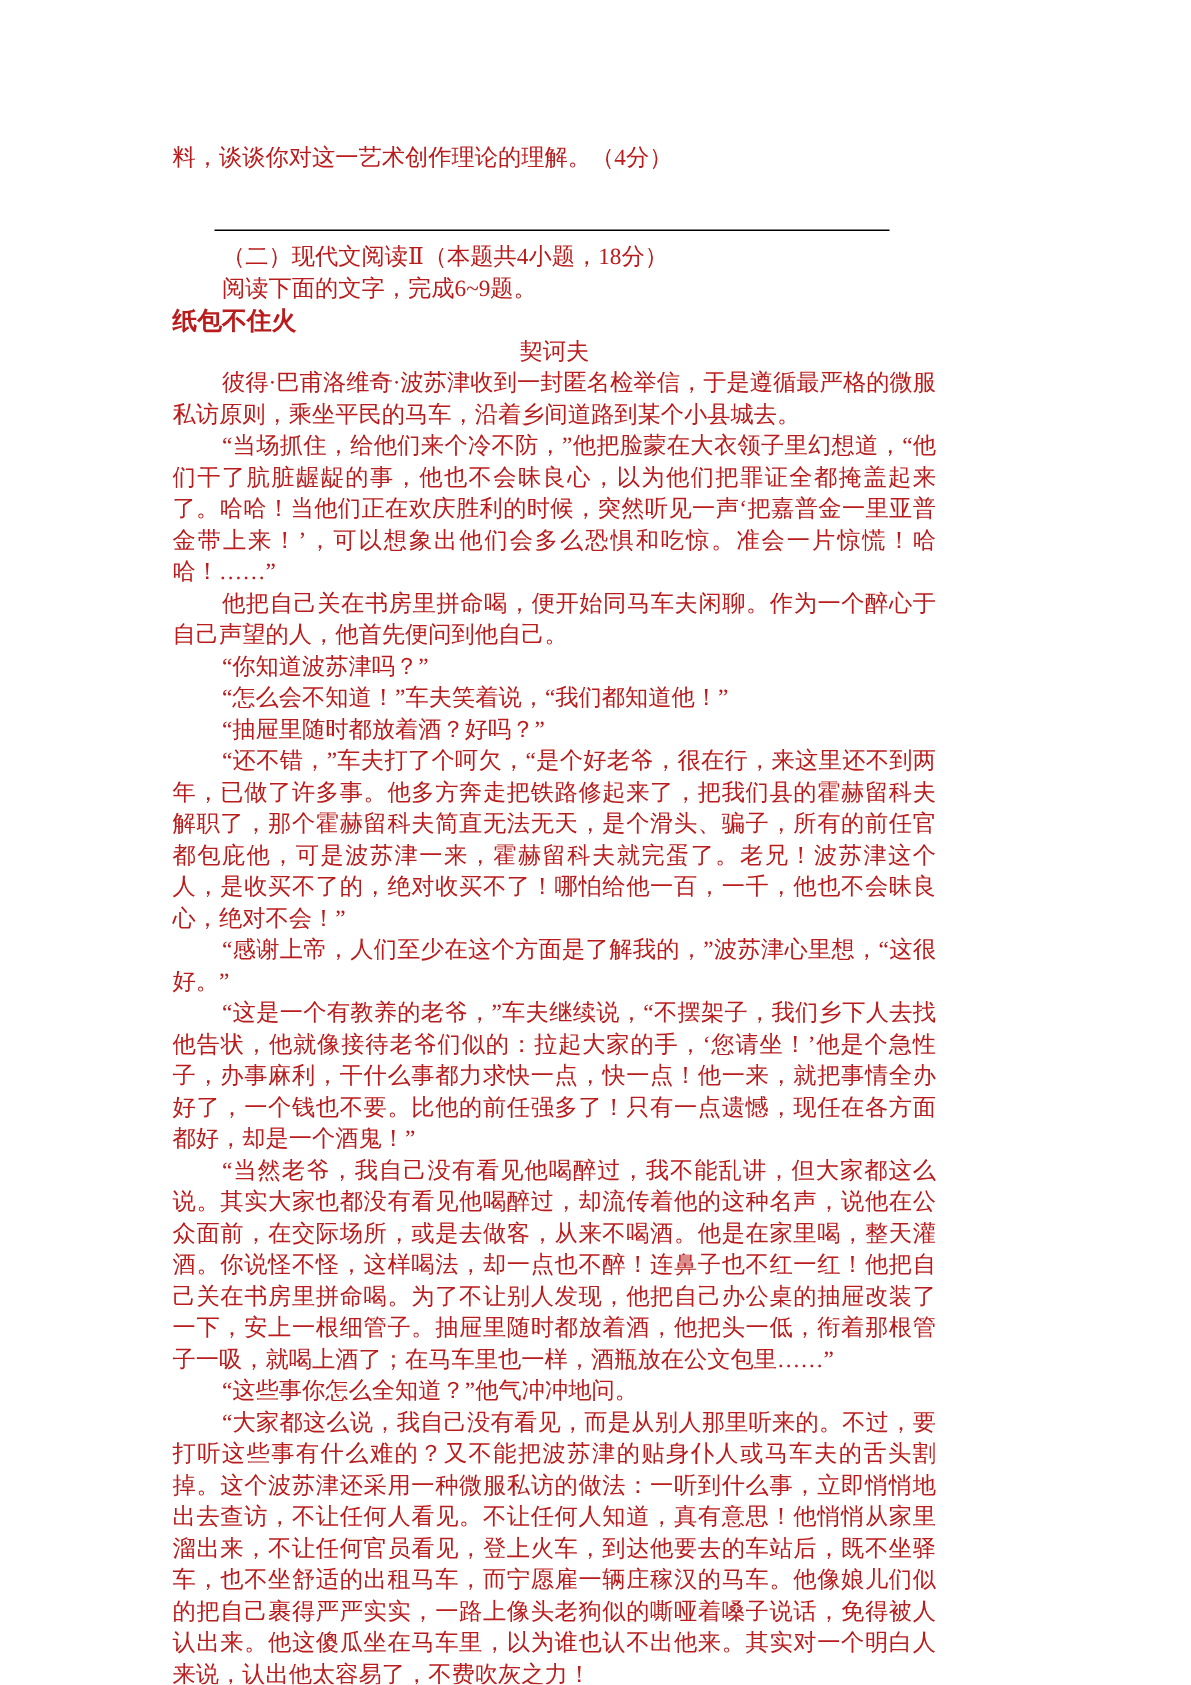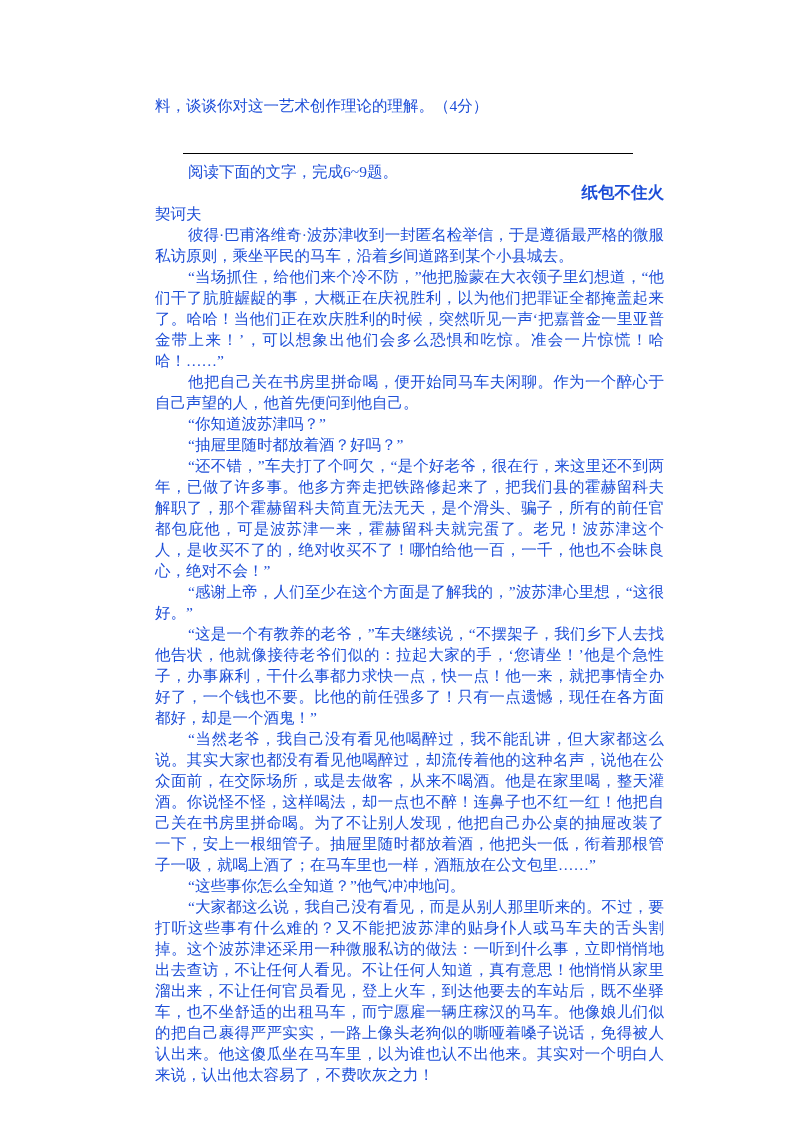--- a/index.html
+++ b/index.html
@@ -6,65 +6,67 @@
     margin: 0;
     padding: 0;
     background: #ffffff;
   }
   .page {
     position: relative;
     box-sizing: border-box;
     width: 712px;
     height: 1123px;
     background: #ffffff;
-    color: #1d4ed8;
+    color: #b91c1c;
     font-family: "Liberation Serif", "DejaVu Serif", serif;
     font-size: 15.5px;
     line-height: 21px;
     padding: 95px 88px 40px 115px;
     text-align: justify;
     overflow: hidden;
-    margin-left: 40px;
   }
   .page p { margin: 0; padding: 0; }
   .indent { text-indent: 33px; }
   .rule {
     height: 0;
     border-top: 1px solid #000000;
     width: 450px;
     margin: 37px 0 7px 28px;
   }
   .title {
-    text-align: right;
+    text-align: left;
     font-weight: bold;
     font-size: 16.5px;
     margin-top: 2px;
     text-indent: 0;
   }
   .author {
+    text-align: center;
     text-indent: 0;
   }
 </style>
 </head>
 <body>
 
 <div class="page">
   <p>料，谈谈你对这一艺术创作理论的理解。（4分）</p>
 
   <div class="rule"></div>
 
+  <p class="indent">（二）现代文阅读Ⅱ（本题共4小题，18分）</p>
   <p class="indent">阅读下面的文字，完成6~9题。</p>
 
   <p class="title">纸包不住火</p>
   <p class="author">契诃夫</p>
 
   <p class="indent">彼得·巴甫洛维奇·波苏津收到一封匿名检举信，于是遵循最严格的微服私访原则，乘坐平民的马车，沿着乡间道路到某个小县城去。</p>
-  <p class="indent">“当场抓住，给他们来个冷不防，”他把脸蒙在大衣领子里幻想道，“他们干了肮脏龌龊的事，大概正在庆祝胜利，以为他们把罪证全都掩盖起来了。哈哈！当他们正在欢庆胜利的时候，突然听见一声‘把嘉普金一里亚普金带上来！’，可以想象出他们会多么恐惧和吃惊。准会一片惊慌！哈哈！……”</p>
+  <p class="indent">“当场抓住，给他们来个冷不防，”他把脸蒙在大衣领子里幻想道，“他们干了肮脏龌龊的事，他也不会昧良心，以为他们把罪证全都掩盖起来了。哈哈！当他们正在欢庆胜利的时候，突然听见一声‘把嘉普金一里亚普金带上来！’，可以想象出他们会多么恐惧和吃惊。准会一片惊慌！哈哈！……”</p>
   <p class="indent">他把自己关在书房里拼命喝，便开始同马车夫闲聊。作为一个醉心于自己声望的人，他首先便问到他自己。</p>
   <p class="indent">“你知道波苏津吗？”</p>
+  <p class="indent">“怎么会不知道！”车夫笑着说，“我们都知道他！”</p>
   <p class="indent">“抽屉里随时都放着酒？好吗？”</p>
   <p class="indent">“还不错，”车夫打了个呵欠，“是个好老爷，很在行，来这里还不到两年，已做了许多事。他多方奔走把铁路修起来了，把我们县的霍赫留科夫解职了，那个霍赫留科夫简直无法无天，是个滑头、骗子，所有的前任官都包庇他，可是波苏津一来，霍赫留科夫就完蛋了。老兄！波苏津这个人，是收买不了的，绝对收买不了！哪怕给他一百，一千，他也不会昧良心，绝对不会！”</p>
   <p class="indent">“感谢上帝，人们至少在这个方面是了解我的，”波苏津心里想，“这很好。”</p>
   <p class="indent">“这是一个有教养的老爷，”车夫继续说，“不摆架子，我们乡下人去找他告状，他就像接待老爷们似的：拉起大家的手，‘您请坐！’他是个急性子，办事麻利，干什么事都力求快一点，快一点！他一来，就把事情全办好了，一个钱也不要。比他的前任强多了！只有一点遗憾，现任在各方面都好，却是一个酒鬼！”</p>
   <p class="indent">“当然老爷，我自己没有看见他喝醉过，我不能乱讲，但大家都这么说。其实大家也都没有看见他喝醉过，却流传着他的这种名声，说他在公众面前，在交际场所，或是去做客，从来不喝酒。他是在家里喝，整天灌酒。你说怪不怪，这样喝法，却一点也不醉！连鼻子也不红一红！他把自己关在书房里拼命喝。为了不让别人发现，他把自己办公桌的抽屉改装了一下，安上一根细管子。抽屉里随时都放着酒，他把头一低，衔着那根管子一吸，就喝上酒了；在马车里也一样，酒瓶放在公文包里……”</p>
   <p class="indent">“这些事你怎么全知道？”他气冲冲地问。</p>
   <p class="indent">“大家都这么说，我自己没有看见，而是从别人那里听来的。不过，要打听这些事有什么难的？又不能把波苏津的贴身仆人或马车夫的舌头割掉。这个波苏津还采用一种微服私访的做法：一听到什么事，立即悄悄地出去查访，不让任何人看见。不让任何人知道，真有意思！他悄悄从家里溜出来，不让任何官员看见，登上火车，到达他要去的车站后，既不坐驿车，也不坐舒适的出租马车，而宁愿雇一辆庄稼汉的马车。他像娘儿们似的把自己裹得严严实实，一路上像头老狗似的嘶哑着嗓子说话，免得被人认出来。他这傻瓜坐在马车里，以为谁也认不出他来。其实对一个明白人来说，认出他太容易了，不费吹灰之力！</p>
 </div>
 
 </body></html>

